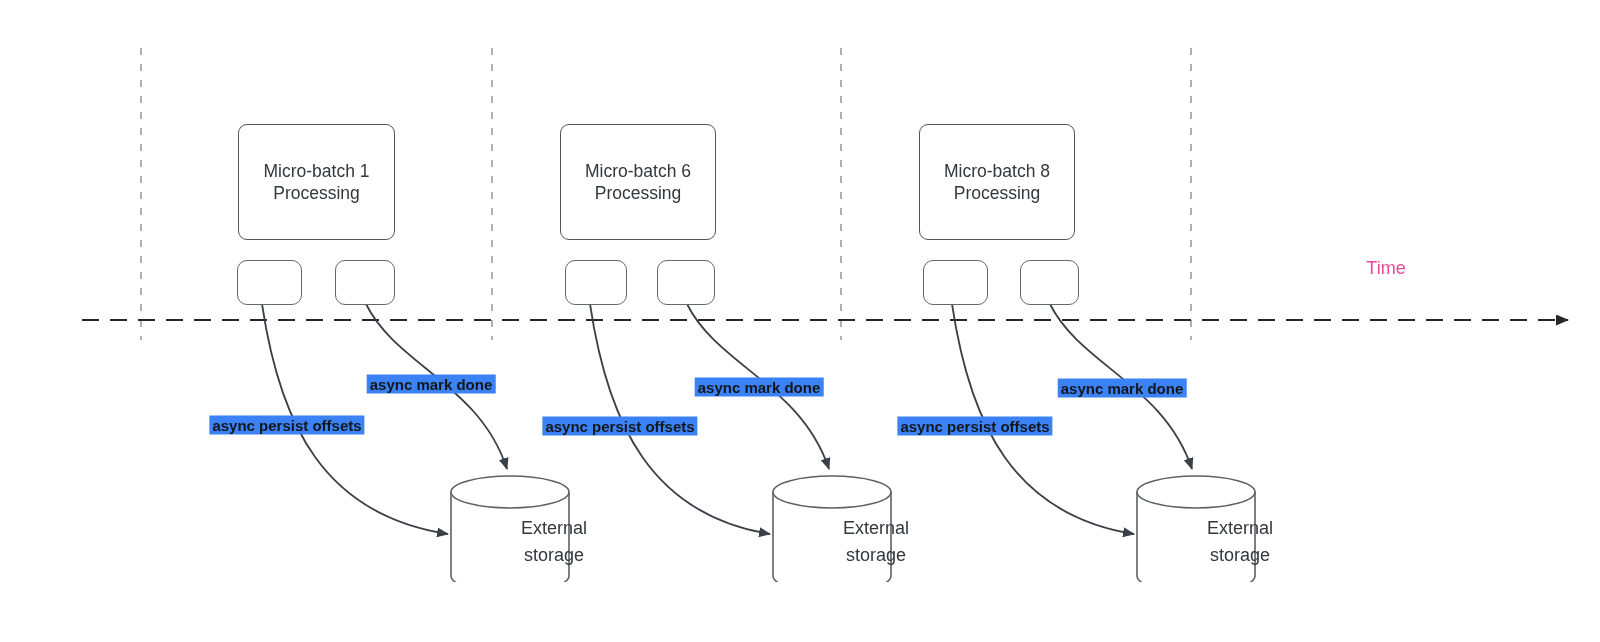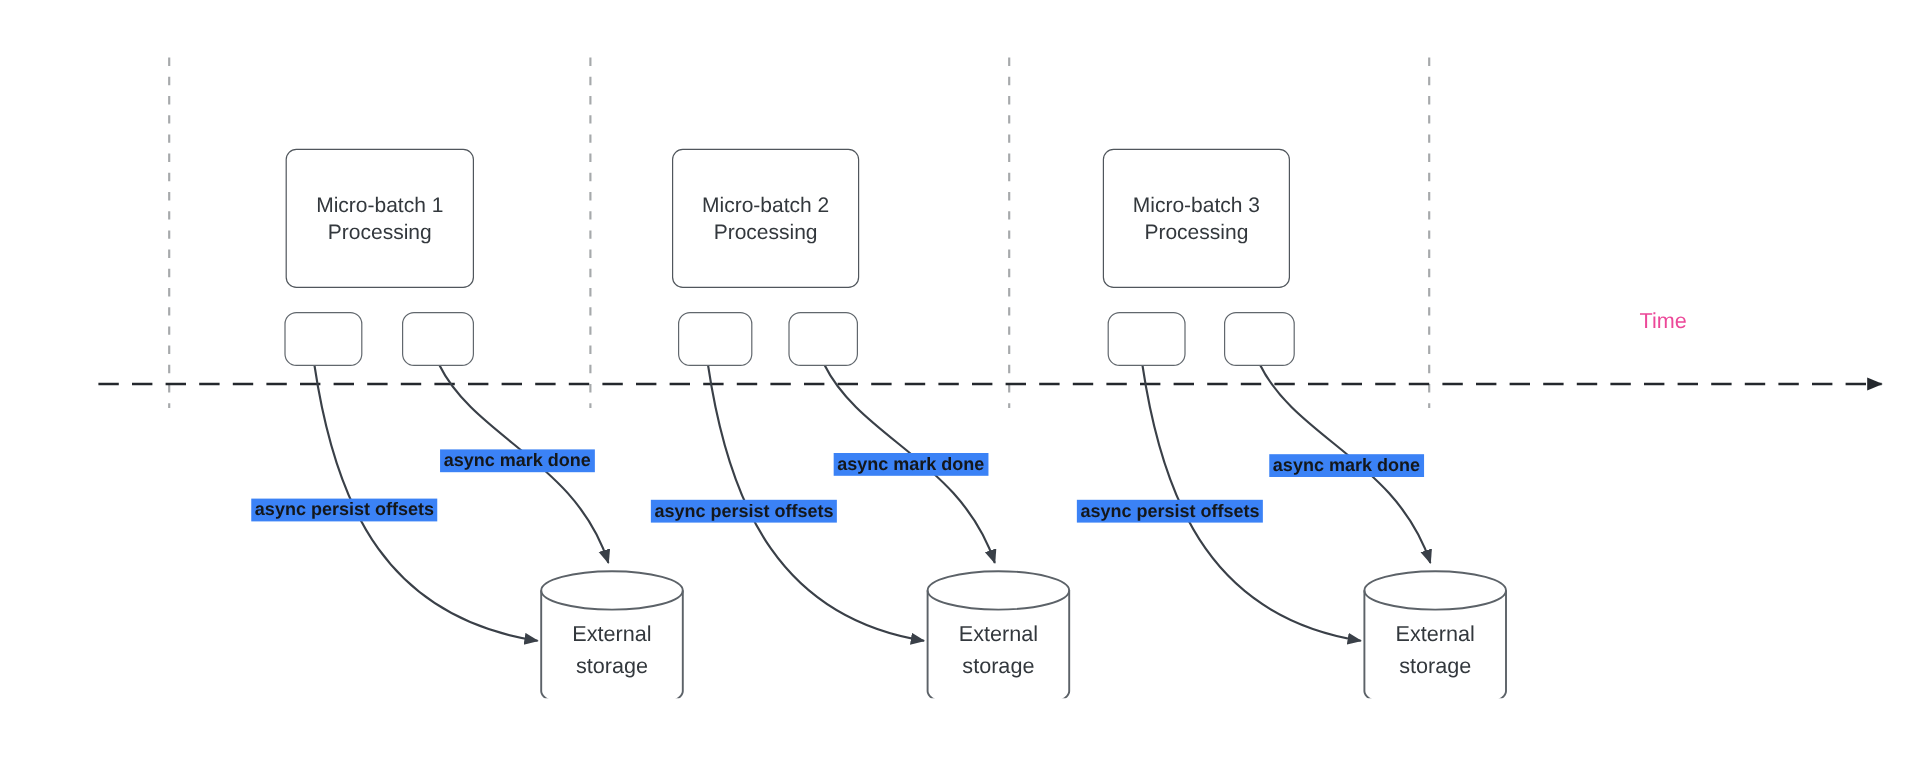--- a/index.html
+++ b/index.html
@@ -73,20 +73,21 @@
     position: absolute;
     display: flex;
     flex-direction: column;
     align-items: center;
     justify-content: center;
     text-align: right;
     font-size: 18px;
     line-height: 27px;
     color: #33383d;
     pointer-events: none;
+    padding-left: 44px;
   }
   .flow-label {
     position: absolute;
     transform: translate(-50%, -50%);
     font-size: 15px;
     font-weight: 700;
     color: #14171a;
     background: #3b82f6;
     padding: 1px 3px;
     white-space: nowrap;
@@ -151,34 +152,34 @@
   <div class="mini-box" style="left:237px; top:260px; width:65px; height:45px;"></div>
   <div class="mini-box" style="left:335px; top:260px; width:60px; height:45px;"></div>
   <div class="flow-label" style="left:287px; top:425px;">async persist offsets</div>
   <div class="flow-label" style="left:431px; top:384px;">async mark done</div>
   <div class="storage-text" style="left:451px; top:494px; width:118px; height:96px;">
     <span>External</span>
     <span>storage</span>
   </div>
 
   <div class="proc-box" style="left:560px; top:124px; width:156px; height:116px;">
-    <span>Micro-batch 2</span>
+    <span>Micro-batch 6</span>
     <span>Processing</span>
   </div>
   <div class="mini-box" style="left:565px; top:260px; width:62px; height:45px;"></div>
   <div class="mini-box" style="left:657px; top:260px; width:58px; height:45px;"></div>
   <div class="flow-label" style="left:620px; top:426px;">async persist offsets</div>
   <div class="flow-label" style="left:759px; top:387px;">async mark done</div>
   <div class="storage-text" style="left:773px; top:494px; width:118px; height:96px;">
     <span>External</span>
     <span>storage</span>
   </div>
 
   <div class="proc-box" style="left:919px; top:124px; width:156px; height:116px;">
-    <span>Micro-batch 3</span>
+    <span>Micro-batch 8</span>
     <span>Processing</span>
   </div>
   <div class="mini-box" style="left:923px; top:260px; width:65px; height:45px;"></div>
   <div class="mini-box" style="left:1020px; top:260px; width:59px; height:45px;"></div>
   <div class="flow-label" style="left:975px; top:426px;">async persist offsets</div>
   <div class="flow-label" style="left:1122px; top:388px;">async mark done</div>
   <div class="storage-text" style="left:1137px; top:494px; width:118px; height:96px;">
     <span>External</span>
     <span>storage</span>
   </div>

